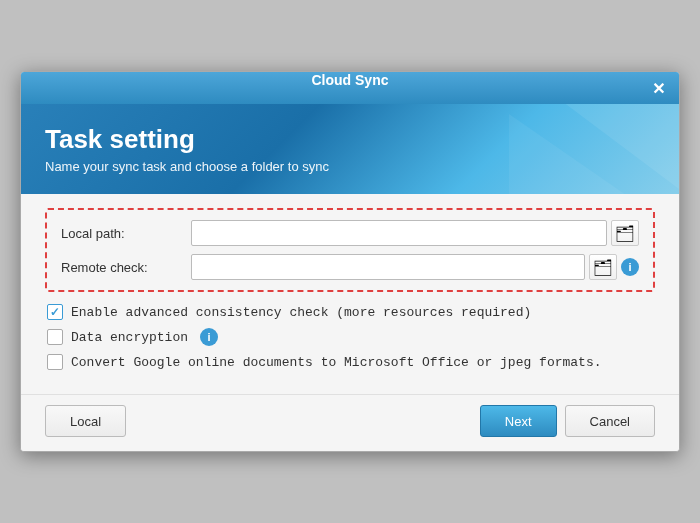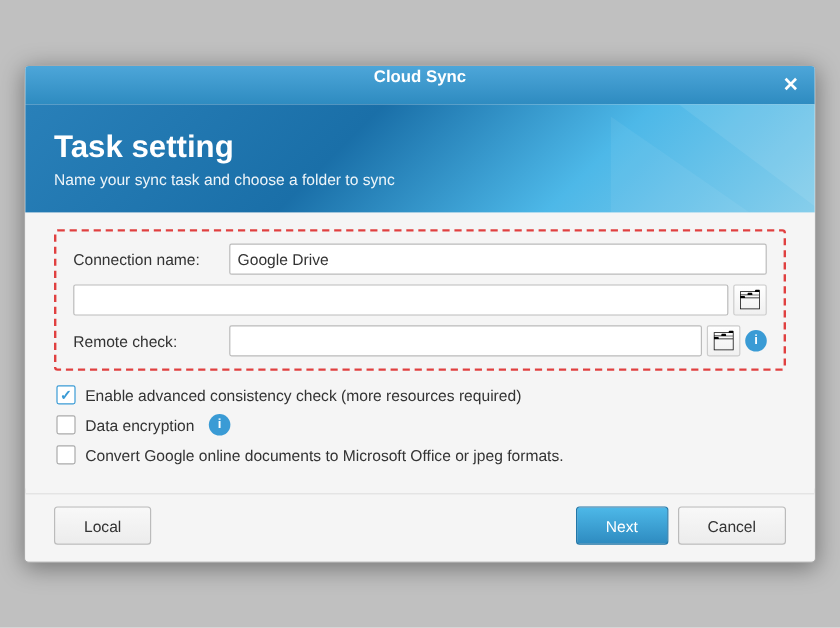--- a/index.html
+++ b/index.html
@@ -226,20 +226,21 @@
       border-color: #3a9bd5;
     }
     .checkbox-check {
       color: #3a9bd5;
       font-size: 12px;
       font-weight: 700;
     }
     .checkbox-label {
       color: #333;
       font-size: 13px;
+      font-family: Liberation Mono, monospace;
     }
     .footer {
       display: flex;
       align-items: center;
       justify-content: space-between;
       padding: 10px 24px 14px;
       background: #f5f5f5;
       border-top: 1px solid #e0e0e0;
       margin-top: 4px;
     }
@@ -279,28 +280,23 @@
   <div class="header-banner">
     <div class="geo"></div>
     <div class="header-title">Task setting</div>
     <div class="header-subtitle">Name your sync task and choose a folder to sync</div>
   </div>
 
   <div class="content">
 
     <div class="form-section">
 
+
       <div class="form-row">
-        <div class="form-label">Connection name:</div>
-        <div class="form-control-wrap">
-          <input type="text" class="form-input" value="Google Drive" style="">
-        </div>
-      </div>
-
-      <div class="form-row">
+        <div class="form-label">Local path:</div>
         <div class="form-control-wrap">
           <input type="text" class="form-input" style="">
           <button class="folder-btn">
             <span>🗂</span>
           </button>
         </div>
       </div>
 
       <div class="form-row">
         <div class="form-label">Remote check:</div>

